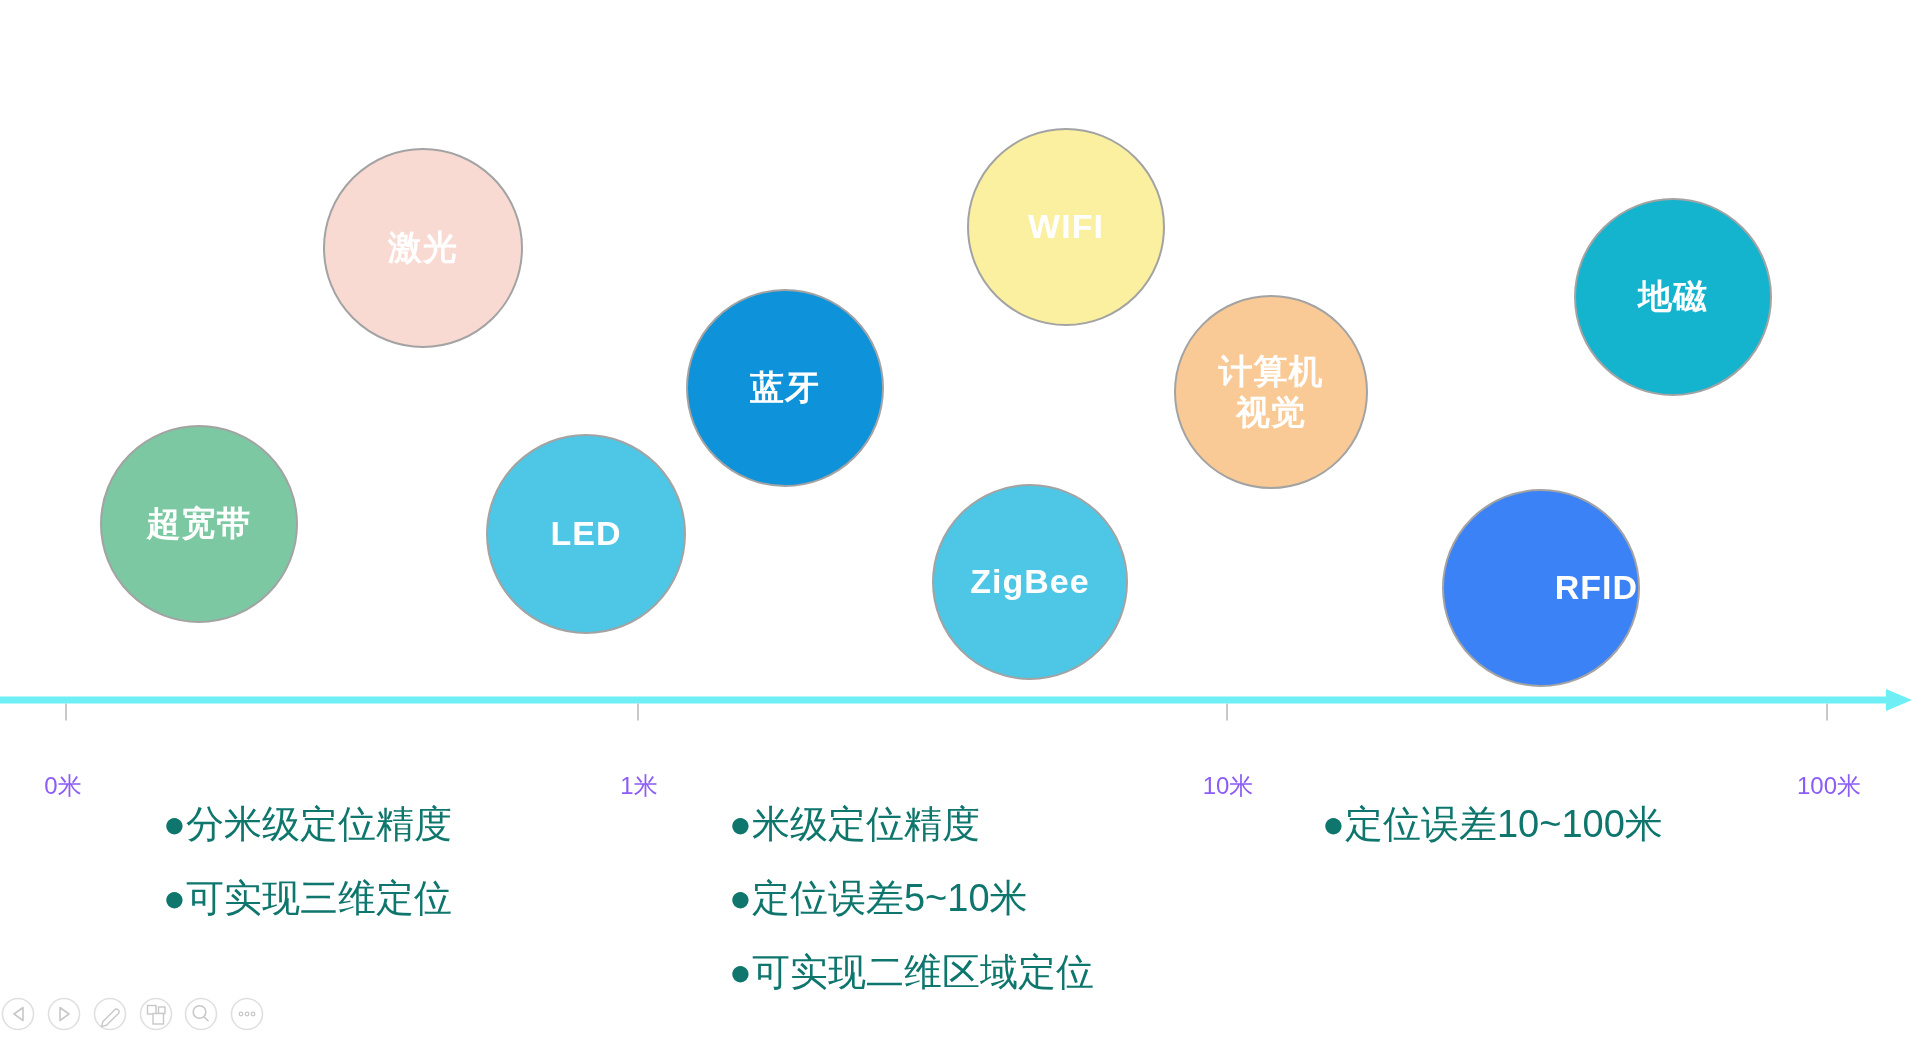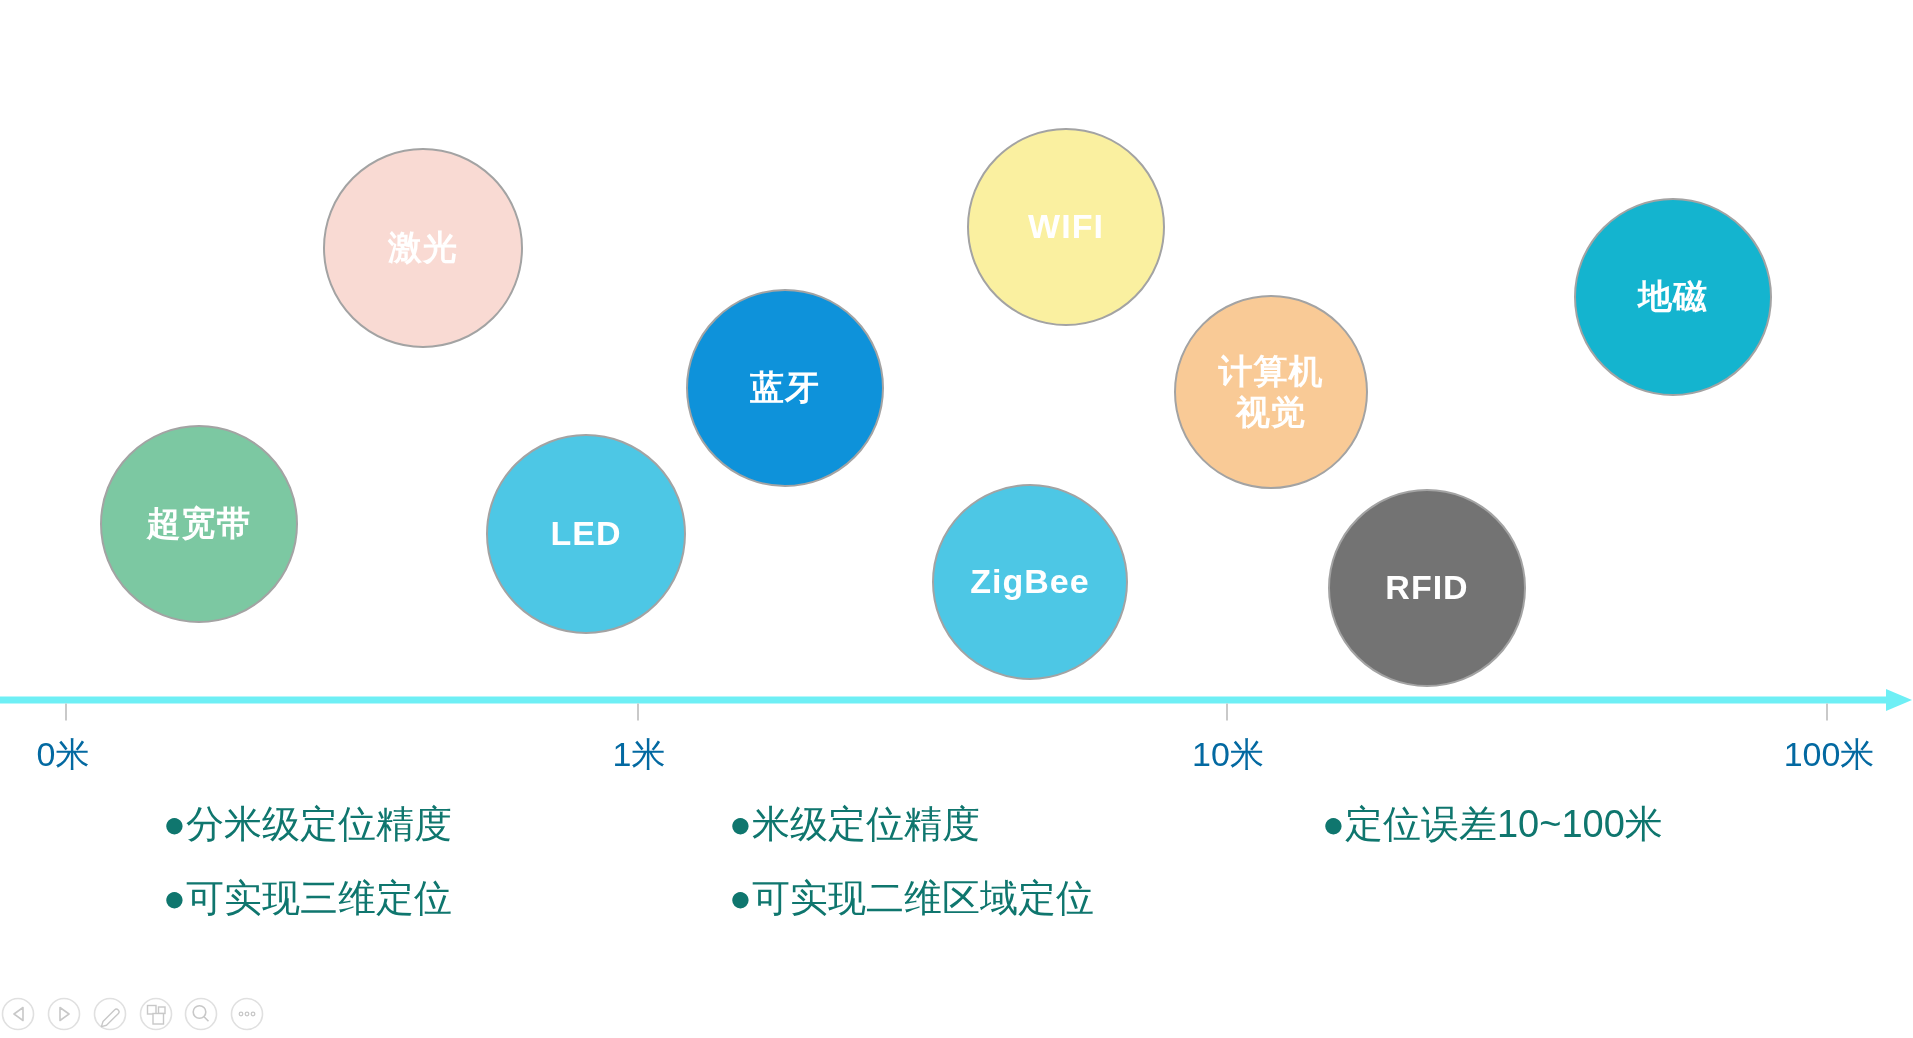--- a/index.html
+++ b/index.html
@@ -11,22 +11,22 @@
     position:absolute;border-radius:50%;box-sizing:border-box;
     border:2px solid #A3A3A3;display:flex;flex-direction:column;
     align-items:center;justify-content:center;
   }
   .bubble-line{
     color:#ffffff;font-weight:700;font-size:34px;line-height:1.22;
     text-align:center;letter-spacing:1px;white-space:nowrap;
   }
   #axis-svg{position:absolute;left:0;top:680px;}
   .axis-label{
-    position:absolute;top:732px;transform:translateX(-50%);
-    font-size:34px;color:#0369a1;white-space:nowrap;
+    position:absolute;top:770px;transform:translateX(-50%);
+    font-size:24px;color:#8b5cf6;white-space:nowrap;
   }
   .legend-col{position:absolute;top:787px;}
   .legend-item{
     font-size:38px;color:#0f766e;line-height:74px;white-space:nowrap;
   }
   #toolbar-svg{position:absolute;left:0;top:990px;}
 </style>
 </head>
 <body>
 
@@ -47,21 +47,21 @@
       <div class="bubble" style="left: 967px; top: 128px; width: 198px; height: 198px; background: rgb(250, 240, 160);">
         <div class="bubble-line">WIFI</div>
       </div>
       <div class="bubble" style="left: 932px; top: 484px; width: 196px; height: 196px; background: rgb(77, 199, 229);">
         <div class="bubble-line">ZigBee</div>
       </div>
       <div class="bubble" style="left: 1174px; top: 295px; width: 194px; height: 194px; background: rgb(249, 202, 150); font-family: Liberation Serif, serif;">
         <div class="bubble-line">计算机</div>
         <div class="bubble-line">视觉</div>
       </div>
-      <div class="bubble" style="left: 1328px; top: 489px; width: 198px; height: 198px; background: #737373;">
+      <div class="bubble" style="left: 1442px; top: 489px; width: 198px; height: 198px; background: #3b82f6; align-items: flex-end;">
         <div class="bubble-line">RFID</div>
       </div>
       <div class="bubble" style="left: 1574px; top: 198px; width: 198px; height: 198px; background: rgb(20, 180, 207);">
         <div class="bubble-line">地磁</div>
       </div>
     </div>
 
   <svg id="axis-svg" width="1913" height="60" viewBox="0 0 1913 60">
       <rect x="0" y="16.5" width="1888" height="7" fill="#6EEFF5"></rect>
       <polygon points="1886,9 1886,31 1912,20" fill="#6EEFF5"></polygon>
@@ -78,20 +78,21 @@
       <div class="axis-label" style="left: 1829px;">100米</div>
     </div>
 
   <div id="legend">
       <div class="legend-col" style="left: 163px;">
         <div class="legend-item">●分米级定位精度</div>
         <div class="legend-item">●可实现三维定位</div>
       </div>
       <div class="legend-col" style="left: 729px;">
         <div class="legend-item">●米级定位精度</div>
+        <div class="legend-item">●定位误差5~10米</div>
         <div class="legend-item">●可实现二维区域定位</div>
       </div>
       <div class="legend-col" style="left: 1322px;">
         <div class="legend-item">●定位误差10~100米</div>
       </div>
     </div>
 
   <svg id="toolbar-svg" width="290" height="48" viewBox="0 0 290 48">
     <g>
       <circle cx="18" cy="24" r="15.5" fill="none" stroke="#E0E0E0" stroke-width="1.6"></circle>

